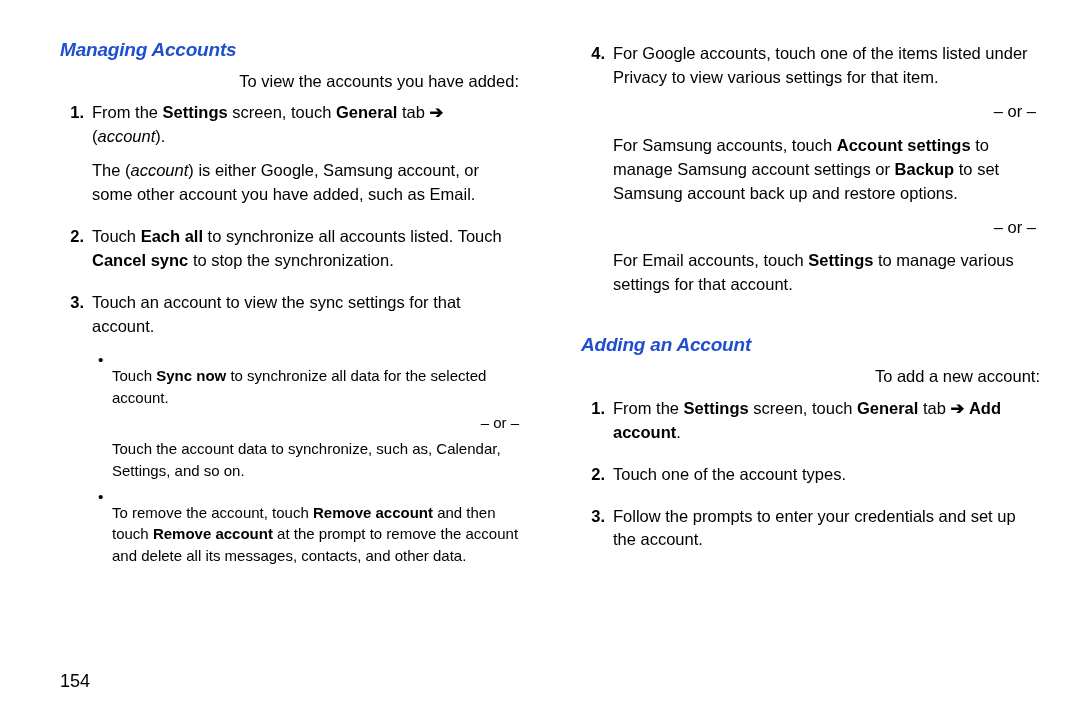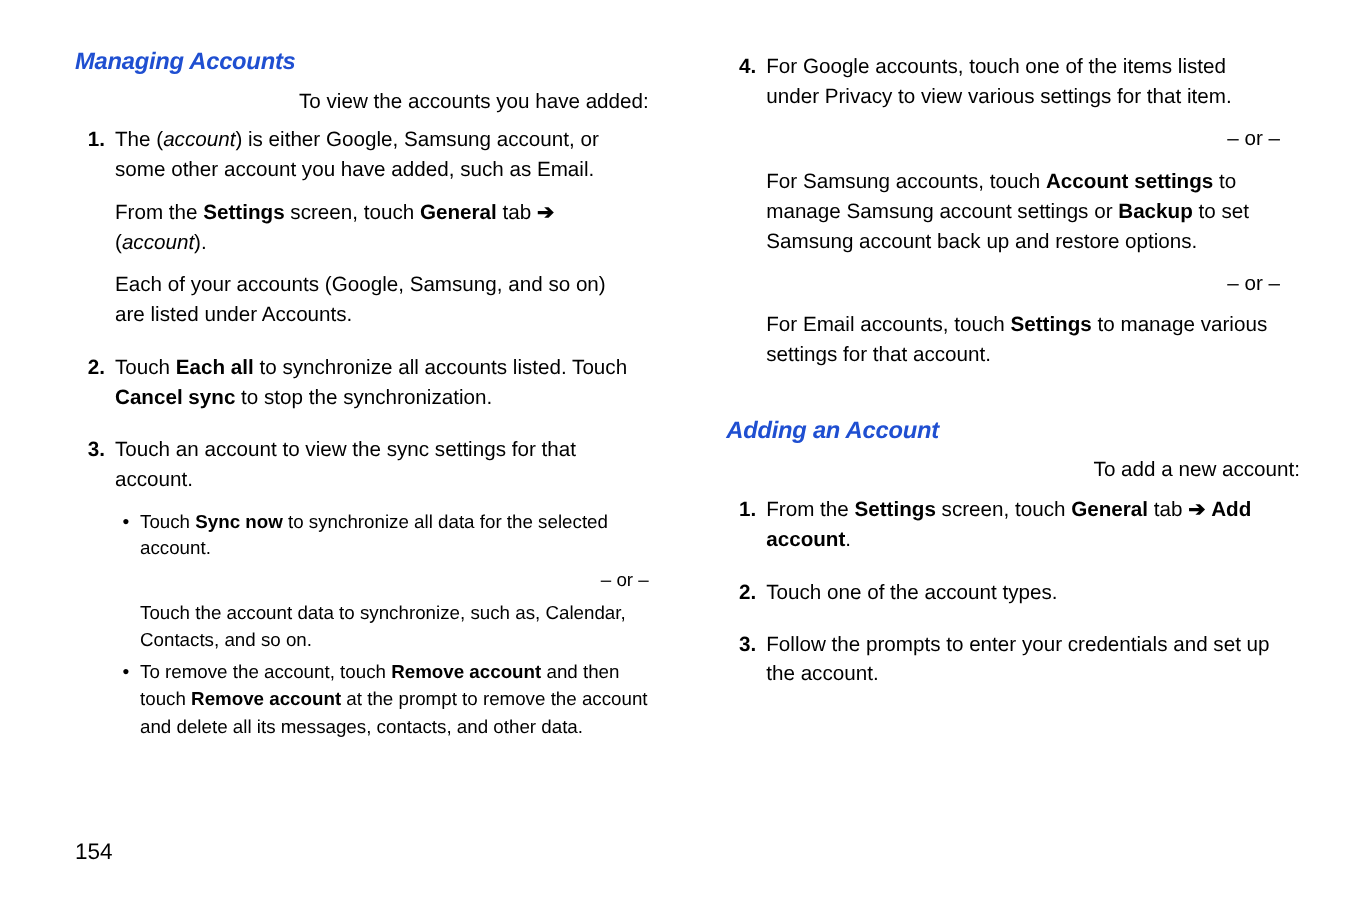--- a/index.html
+++ b/index.html
@@ -27,25 +27,25 @@
     font-weight: 800;
     letter-spacing: -0.2px;
     font-size: 19px;
     margin: 0 0 6px 0;
   }
   .intro { margin: 4px 0 4px 8px; text-align: right; }
   ol.main { list-style:none; margin:0; padding:0; }
   ol.main > li { display:flex; margin-top:8px; }
   ol.main > li .num { width:32px; flex:none; font-weight:700; text-align:right; padding-right:8px;}
   ol.main > li .body { flex:1; }
-  ol.main > li .body p { margin:0 16px 10px 0; }
+  ol.main > li .body p { margin:0 4px 10px 0; }
   ul.bullets { list-style:none; margin:0; padding:0 0 0 6px; }
   ul.bullets > li { display:flex; margin-top:4px; font-size:15.5px; }
   ul.bullets > li .dot { width:14px; flex:none; }
-  ul.bullets > li .bb { flex:1; }
+  ul.bullets > li .bb { flex:1;margin-top:16px; }
   .cond { font-size:15px; }
   .or { margin:4px 0 4px 0;text-align:right; }
   b { font-weight:700; }
   i { font-style:italic; }
   .arrow { font-weight:700; }
   .tipbox { border-top:1.5px solid #000; border-bottom:1.5px solid #000; padding:6px 0 10px 0; margin-top:14px; }
   .tip-ind { padding-left:28px; display:block; }
   .pagenum {
     position:absolute; left:60px; bottom:28px; font-size:18px;
   }
@@ -56,42 +56,41 @@
 <div class="page">
 
   <div class="col">
     <h3 class="section">Managing Accounts</h3>
     <div class="intro">To view the accounts you have added:</div>
 
     <ol class="main">
       <li>
         <div class="num">1.</div>
         <div class="body">
+          <p><span>From the </span><b>Settings</b><span> screen, touch </span><b>General</b><span> tab </span><span class="arrow">➔</span> <span>(</span><i>account</i><span>).</span></p>
           <p><span>The (</span><i>account</i><span>) is either Google, Samsung account, or some other account you have added, such as Email.</span></p>
-          <p><span>From the </span><b>Settings</b><span> screen, touch </span><b>General</b><span> tab </span><span class="arrow">➔</span> <span>(</span><i>account</i><span>).</span></p>
-          <p>Each of your accounts (Google, Samsung, and so on) are listed under Accounts.</p>
         </div>
       </li>
       <li>
         <div class="num">2.</div>
         <div class="body">
           <p><span>Touch </span><b>Each all</b><span> to synchronize all accounts listed. Touch </span><b>Cancel sync</b><span> to stop the synchronization.</span></p>
         </div>
       </li>
       <li>
         <div class="num">3.</div>
         <div class="body">
           <p>Touch an account to view the sync settings for that account.</p>
           <ul class="bullets">
             <li>
               <div class="dot">•</div>
               <div class="bb cond">
                 <span>Touch </span><b>Sync now</b><span> to synchronize all data for the selected account.</span>
                 <div class="or">– or –</div>
-                <div>Touch the account data to synchronize, such as, Calendar, Contacts, and so on.</div>
+                <div>Touch the account data to synchronize, such as, Calendar, Settings, and so on.</div>
               </div>
             </li>
             <li>
               <div class="dot">•</div>
               <div class="bb cond">
                 <span>To remove the account, touch </span><b>Remove account</b><span> and then touch </span><b>Remove account</b><span> at the prompt to remove the account and delete all its messages, contacts, and other data.</span>
               </div>
             </li>
           </ul>
         </div>

